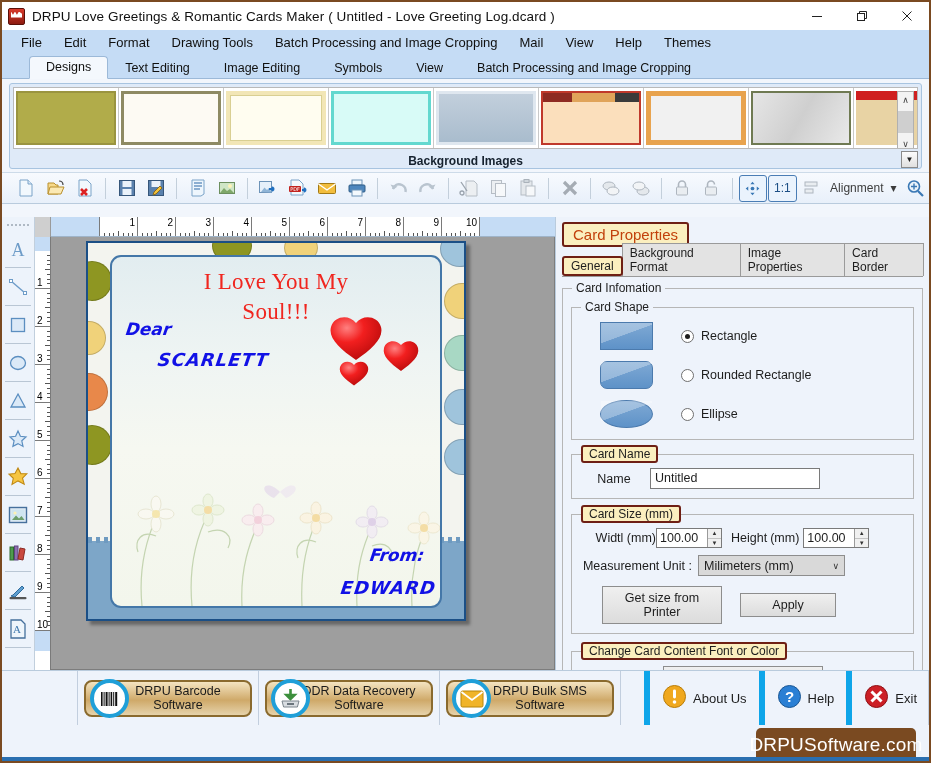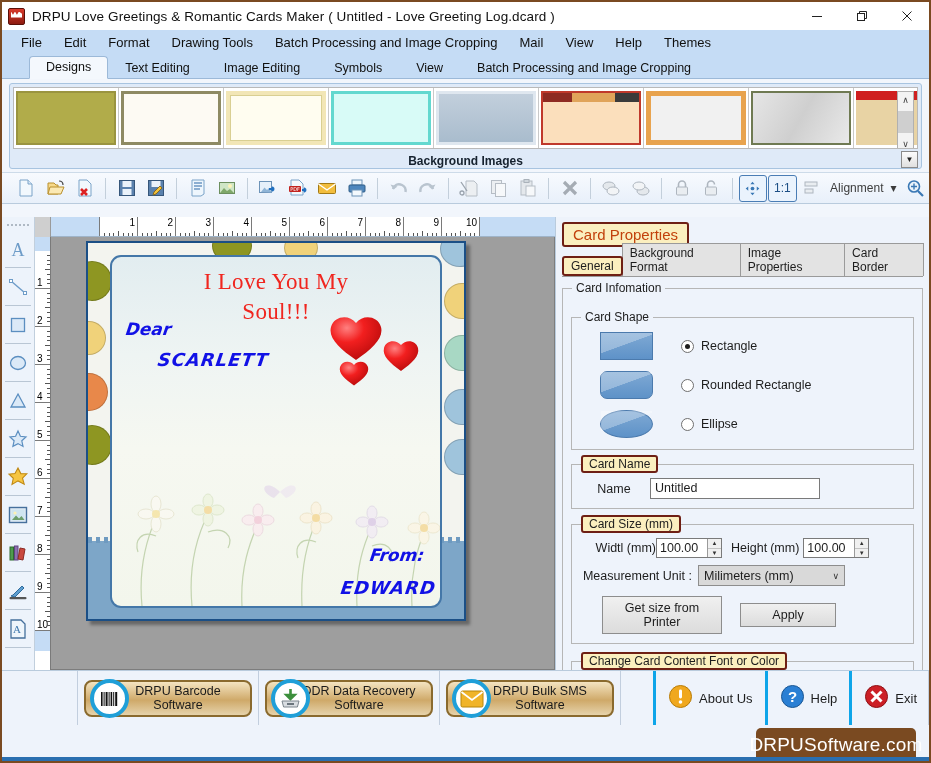--- a/index.html
+++ b/index.html
@@ -515,21 +515,21 @@
     z-index: 3;
   }
   .actions {
     position: absolute; right: 0; top: 0; height: 54px;
     display: flex; align-items: center;
   }
   .action {
     height: 100%;
     display: flex; align-items: center; gap: 6px;
     padding: 0 12px;
-    border-left: 3px solid #0ea5e9;
+    border-left: 6px solid #0ea5e9;
     font-size: 13px; color: #1d1d1d;
   }
   .brandbar {
     position: absolute; right: 13px; bottom: 0;
     width: 160px; height: 33px;
     background: #7a4a21;
     border-radius: 5px 5px 0 0;
     display: flex; align-items: center; justify-content: center;
     color: #fff; font-size: 19px; letter-spacing: .2px;
   }
@@ -1268,21 +1268,21 @@
       <div class="proptabs">
         <div class="ptab active">General</div>
         <div class="ptab">Background Format</div>
         <div class="ptab">Image Properties</div>
         <div class="ptab">Card Border</div>
       </div>
 
       <div class="group" style="margin-top:11px;padding:12px 8px 9px 8px;">
         <span class="glabel">Card Infomation</span>
 
-        <div class="group" style="margin-top:16px;padding:14px 6px 7px 6px;">
+        <div class="group" style="margin-top:6px;padding:14px 6px 7px 6px;">
           <span class="glabel">Card Shape</span>
 
           <div class="shape-row">
             <div class="shape-chip"></div>
             <div class="radio-wrap">
               <span class="radio on"></span>
               <span>Rectangle</span>
             </div>
           </div>
 

